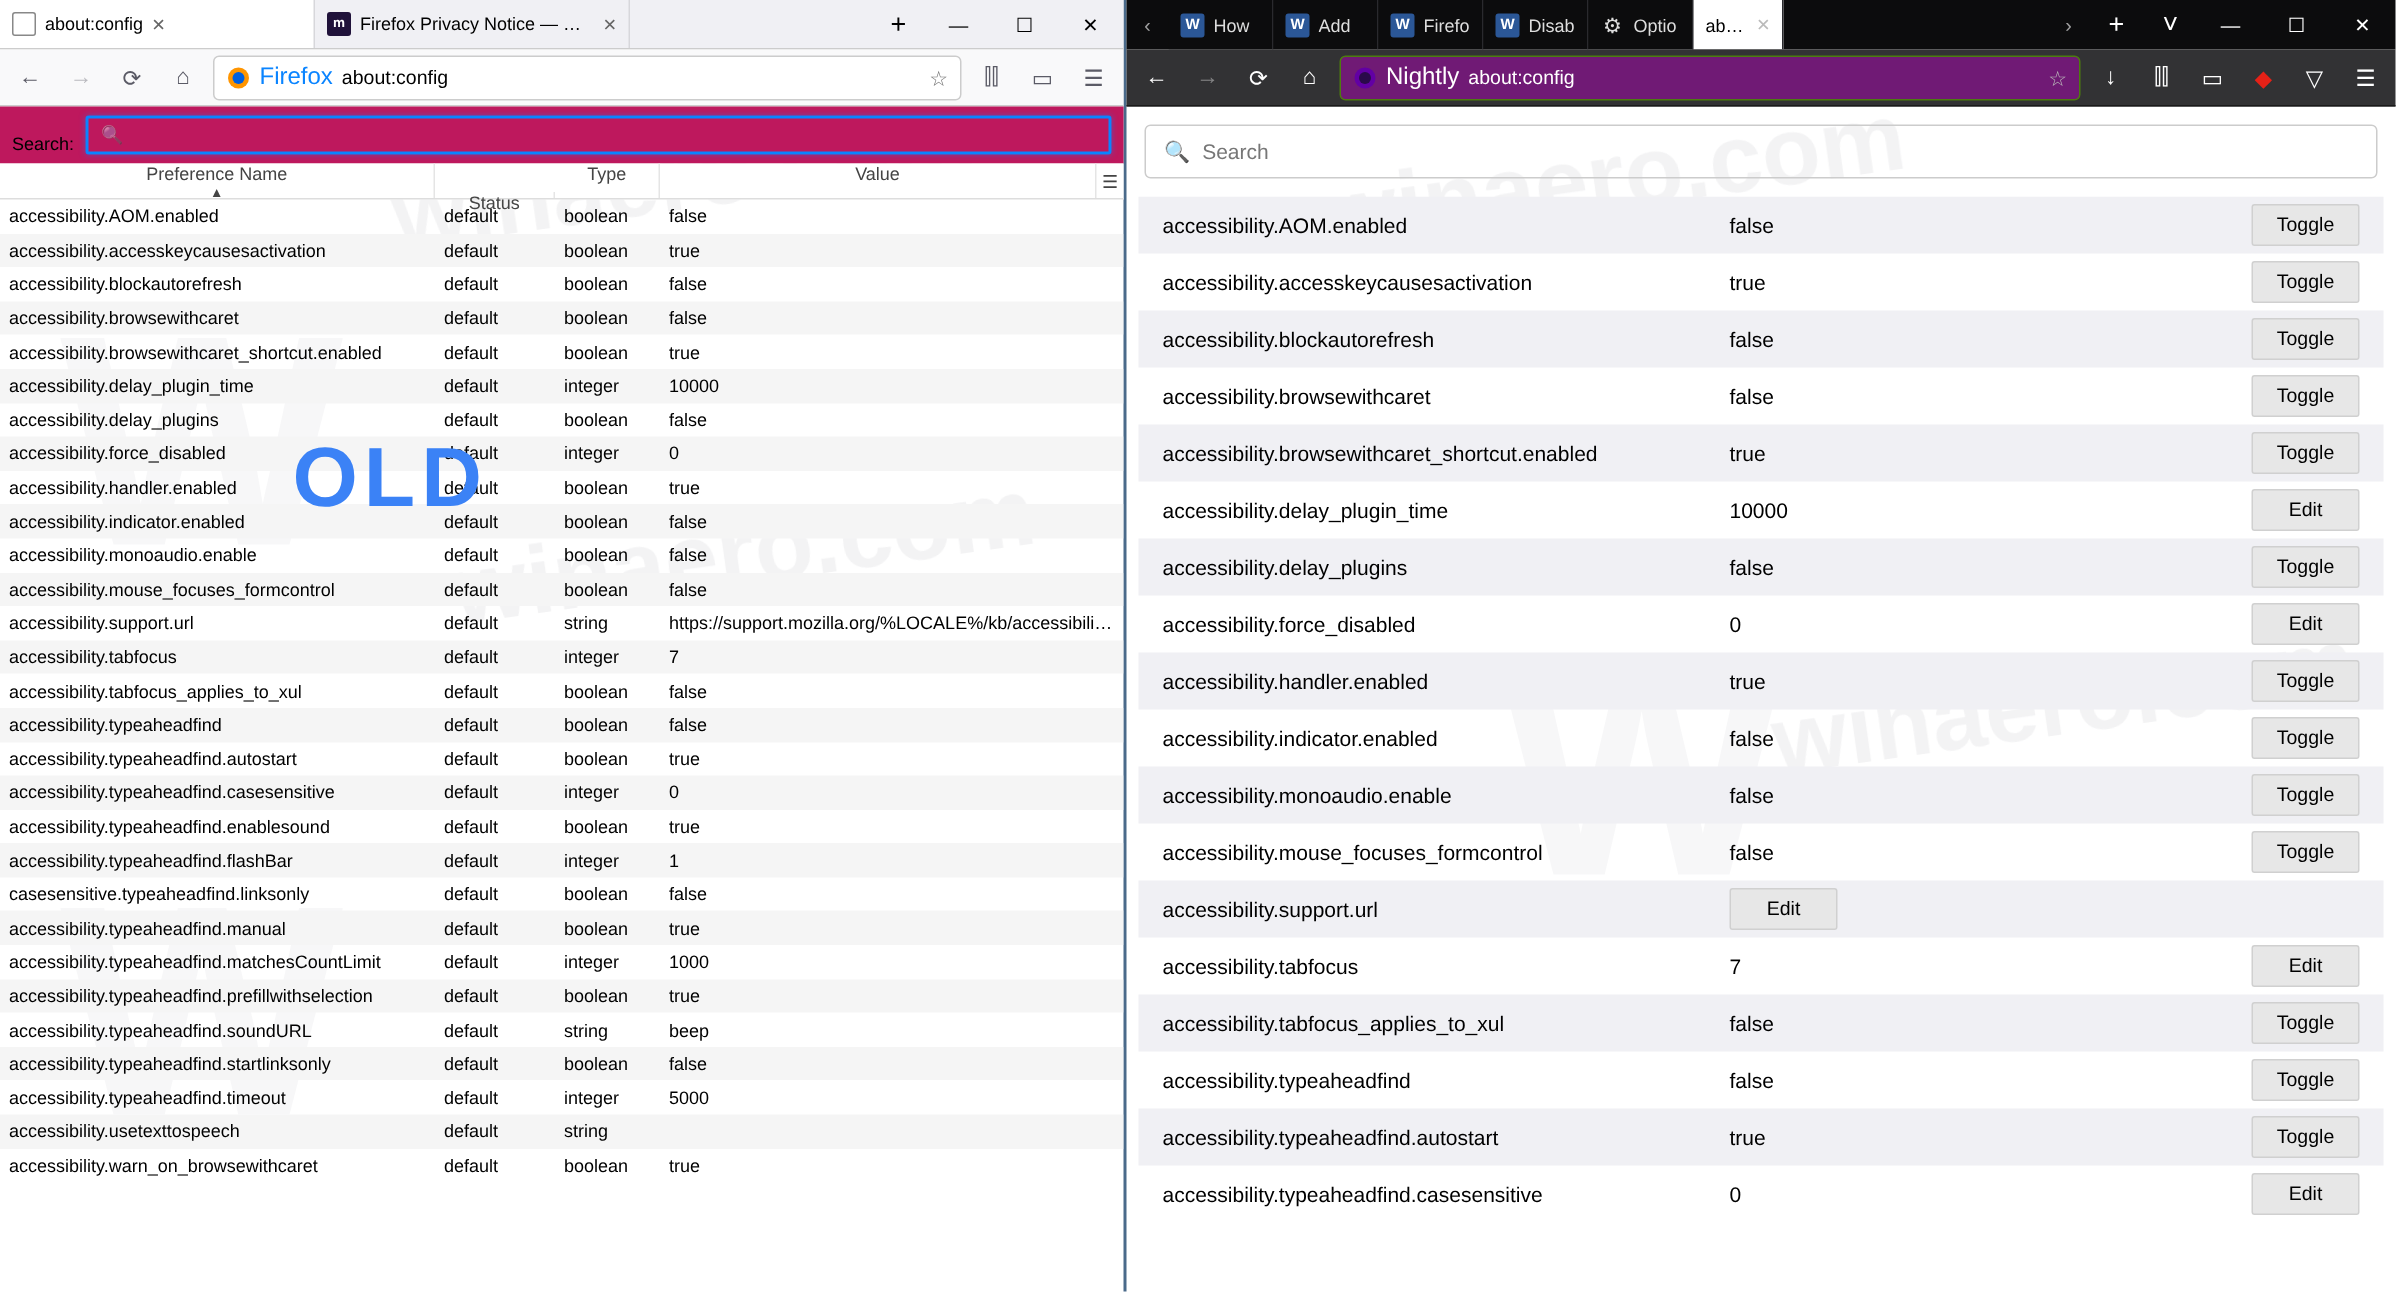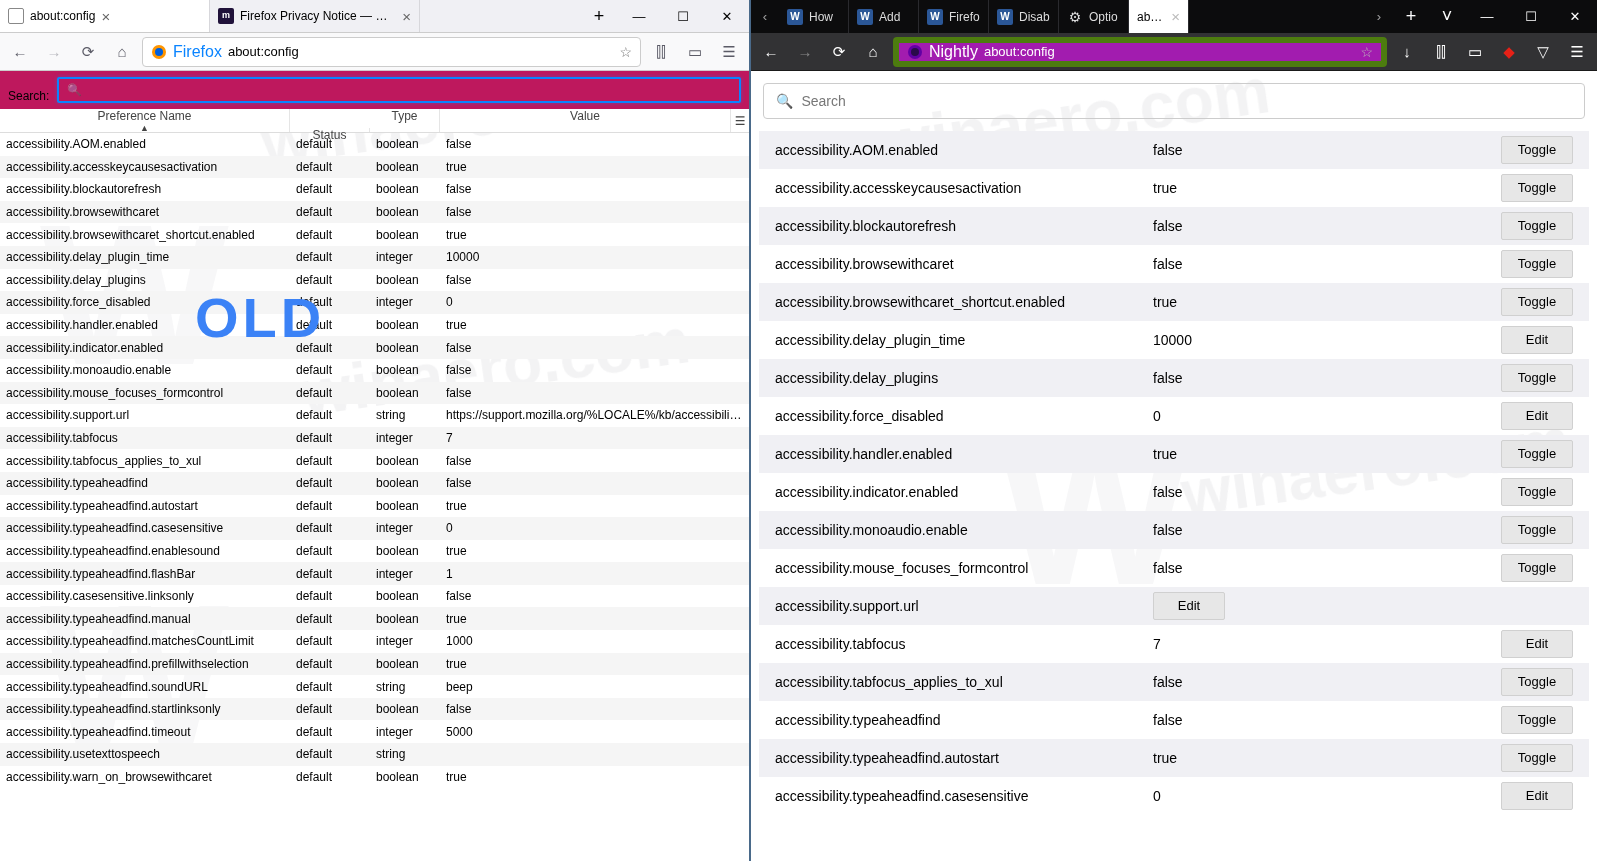--- a/index.html
+++ b/index.html
@@ -26,21 +26,21 @@
 .favicon.gear { font-size: 14px; line-height: 16px; text-align: center; }
 .window-controls { display: flex; margin-left: auto; }
 .wc-btn { width: 44px; display: flex; align-items: center; justify-content: center; font-size: 13px; }
 .wc-btn.dark { color: #fff; }
 .toolbar { height: 38px; background: #f9f9fa; display: flex; align-items: center; padding: 0 6px; gap: 6px; border-bottom: 1px solid #ccc; }
 .toolbar.dark { background: #323234; color: #fff; border-bottom: 1px solid #1a1a1a; }
 .tool-btn { width: 28px; height: 28px; display: flex; align-items: center; justify-content: center; font-size: 15px; border-radius: 4px; color: #5b5b66; }
 .tool-btn.dark { color: #fff; }
 .tool-btn.disabled { opacity: .4; }
 .urlbar { flex: 1; height: 30px; background: #fff; border: 1px solid #ccc; border-radius: 4px; display: flex; align-items: center; padding: 0 8px; gap: 6px; font-size: 13px; }
-.urlbar.dark { background: #a21caf; border: 6px solid #4d7c0f; color: #fff; }
+.urlbar.dark { background: #701a75; border: 1px solid #4d7c0f; color: #fff; }
 .identity { color: #0a84ff; font-size: 16px; }
 .identity.nightly { color: #fff; }
 .identity-icon { width: 16px; height: 16px; }
 .url-text { flex: 1; }
 .star { font-size: 14px; color: #737373; }
 .star.dark { color: #bbb; }
 .searchbar-row { padding: 6px 8px; display: flex; align-items: flex-end; gap: 8px; background: #be185d; }
 .searchbar-row label { font-size: 12px; }
 .old-search { flex: 1; height: 26px; border: 2px solid #0a84ff; box-shadow: 0 0 4px rgba(10,132,255,.4); border-radius: 2px; display: flex; align-items: center; padding: 0 8px; }
 .old-search span.mag { font-size: 12px; opacity: .5; }
@@ -263,21 +263,21 @@
           <div class="c type">boolean</div>
           <div class="c value">true</div>
         </div>
         <div class="old-row">
           <div class="c name">accessibility.typeaheadfind.flashBar</div>
           <div class="c status">default</div>
           <div class="c type">integer</div>
           <div class="c value">1</div>
         </div>
         <div class="old-row">
-          <div class="c name">accessibility.casesensitive.linksonly</div>
+          <div class="c name">casesensitive.typeaheadfind.linksonly</div>
           <div class="c status">default</div>
           <div class="c type">boolean</div>
           <div class="c value">false</div>
         </div>
         <div class="old-row">
           <div class="c name">accessibility.typeaheadfind.manual</div>
           <div class="c status">default</div>
           <div class="c type">boolean</div>
           <div class="c value">true</div>
         </div>

